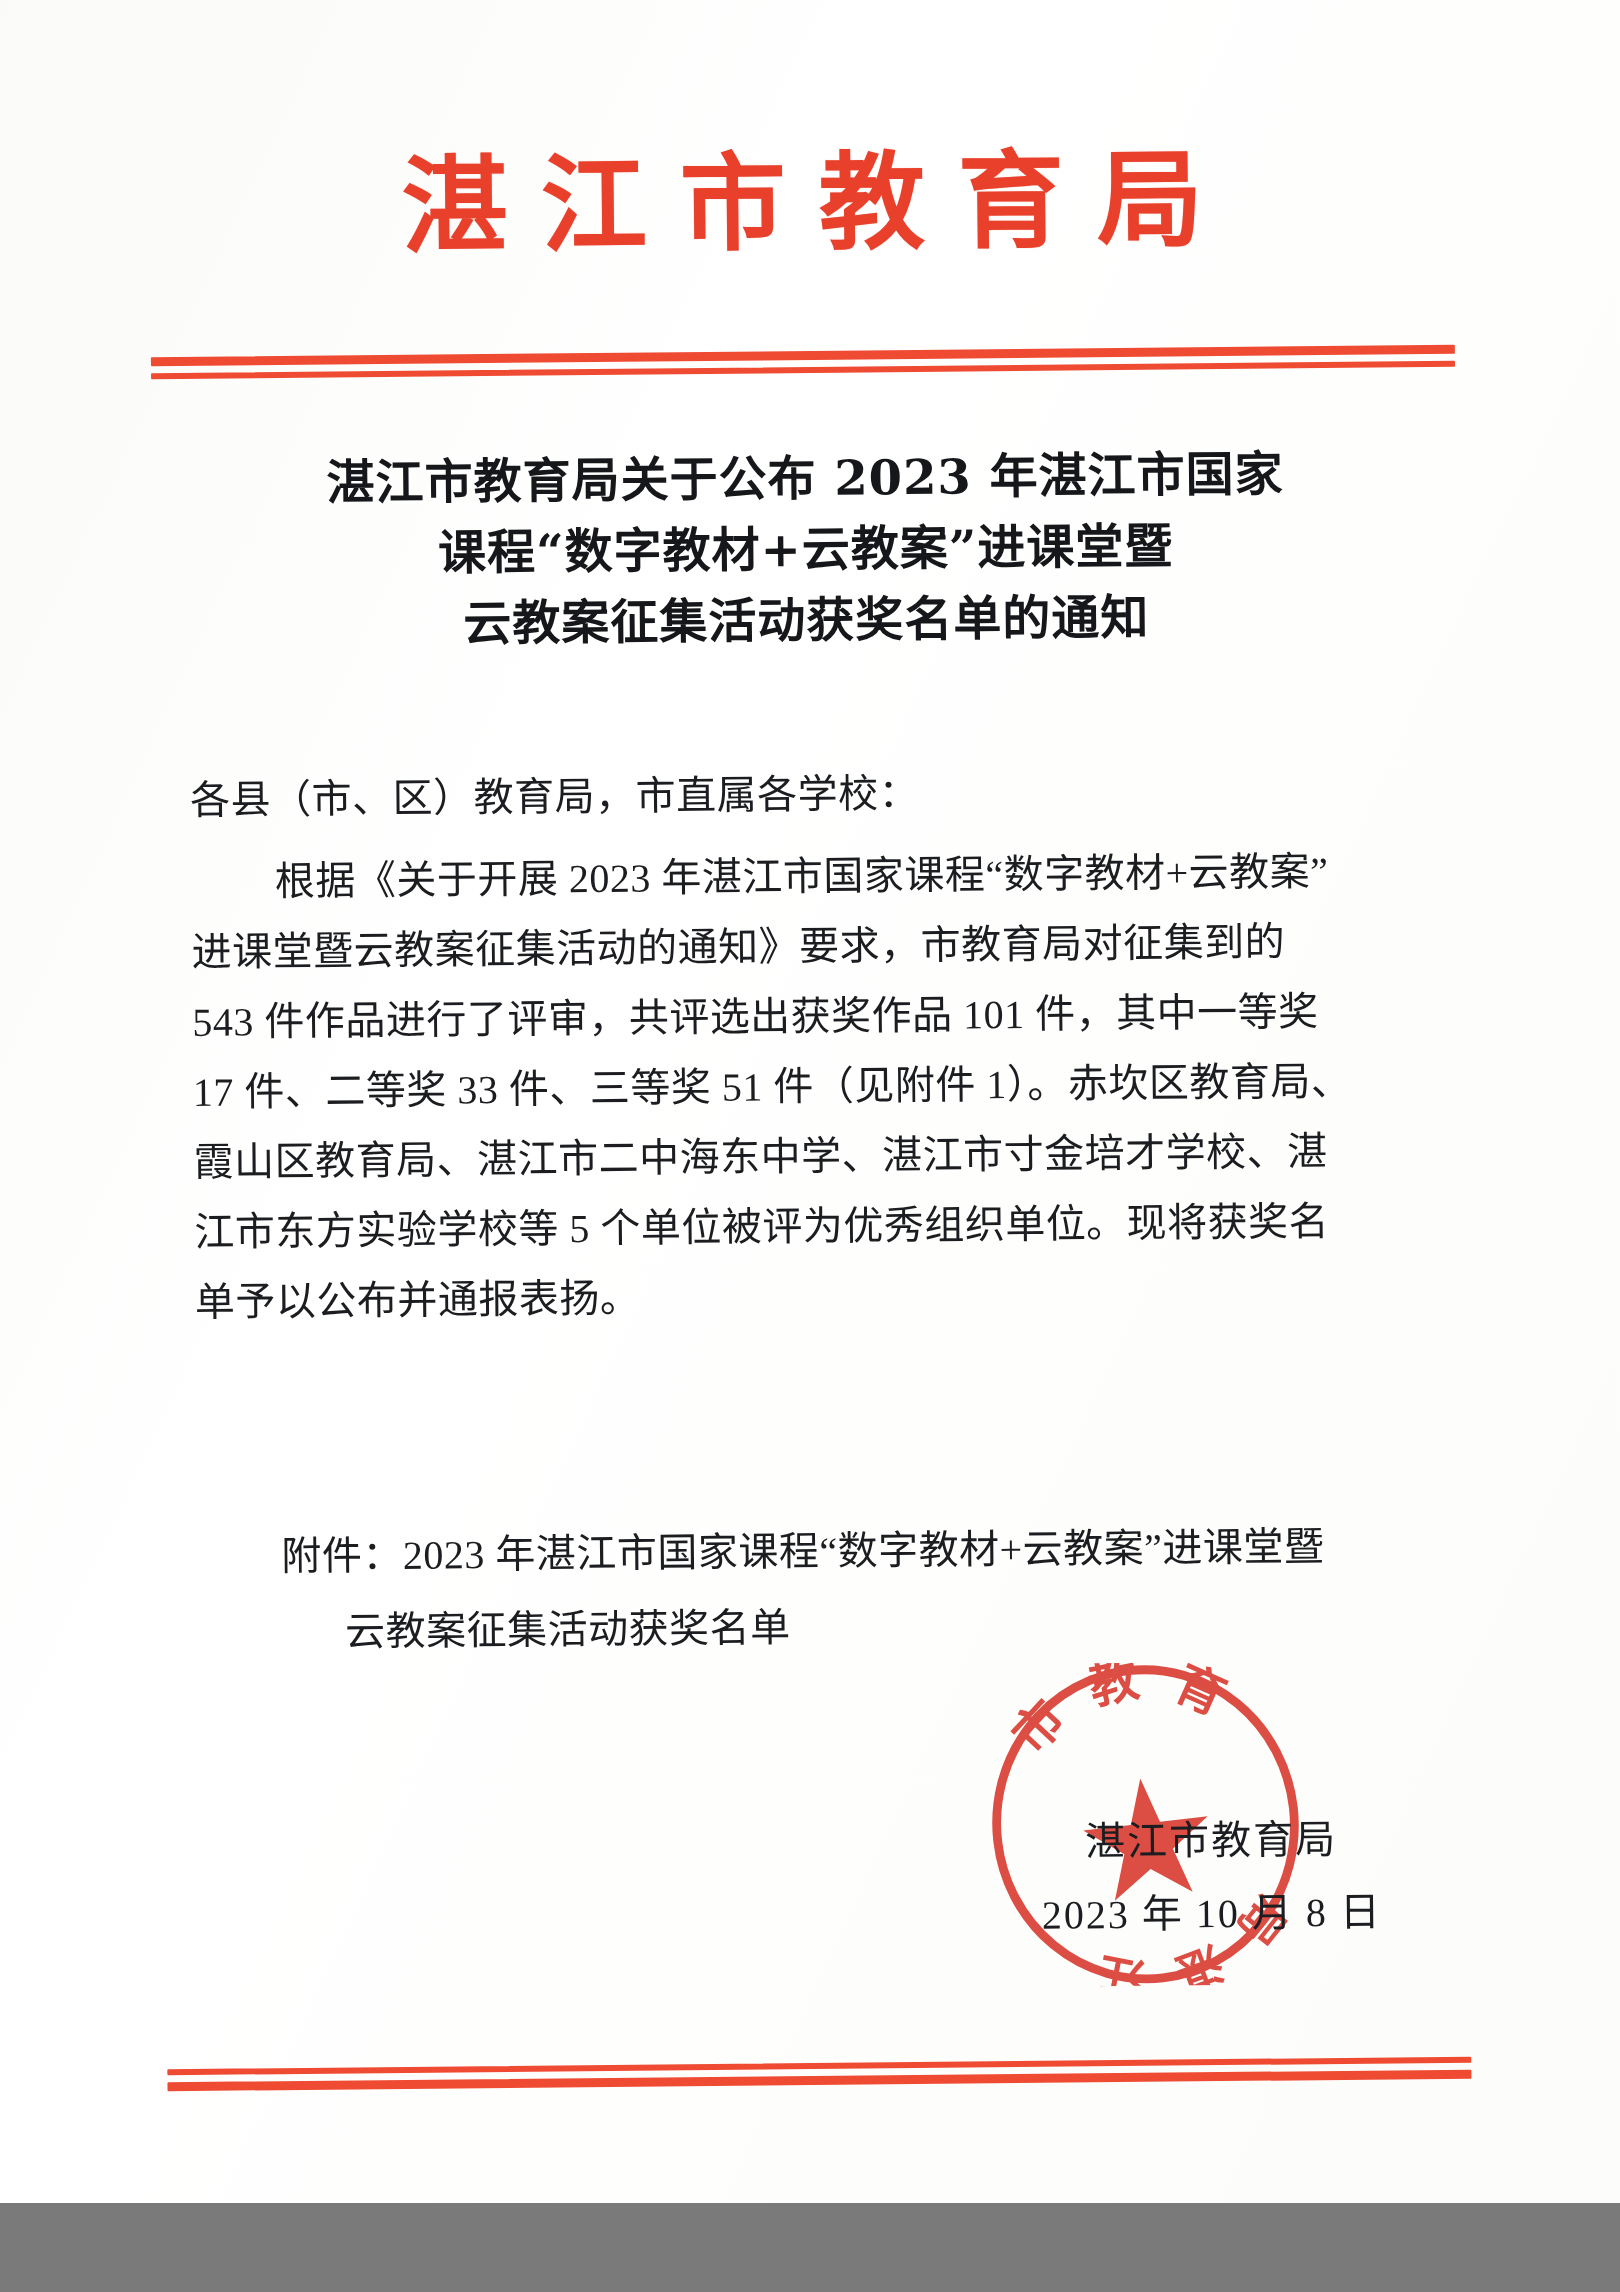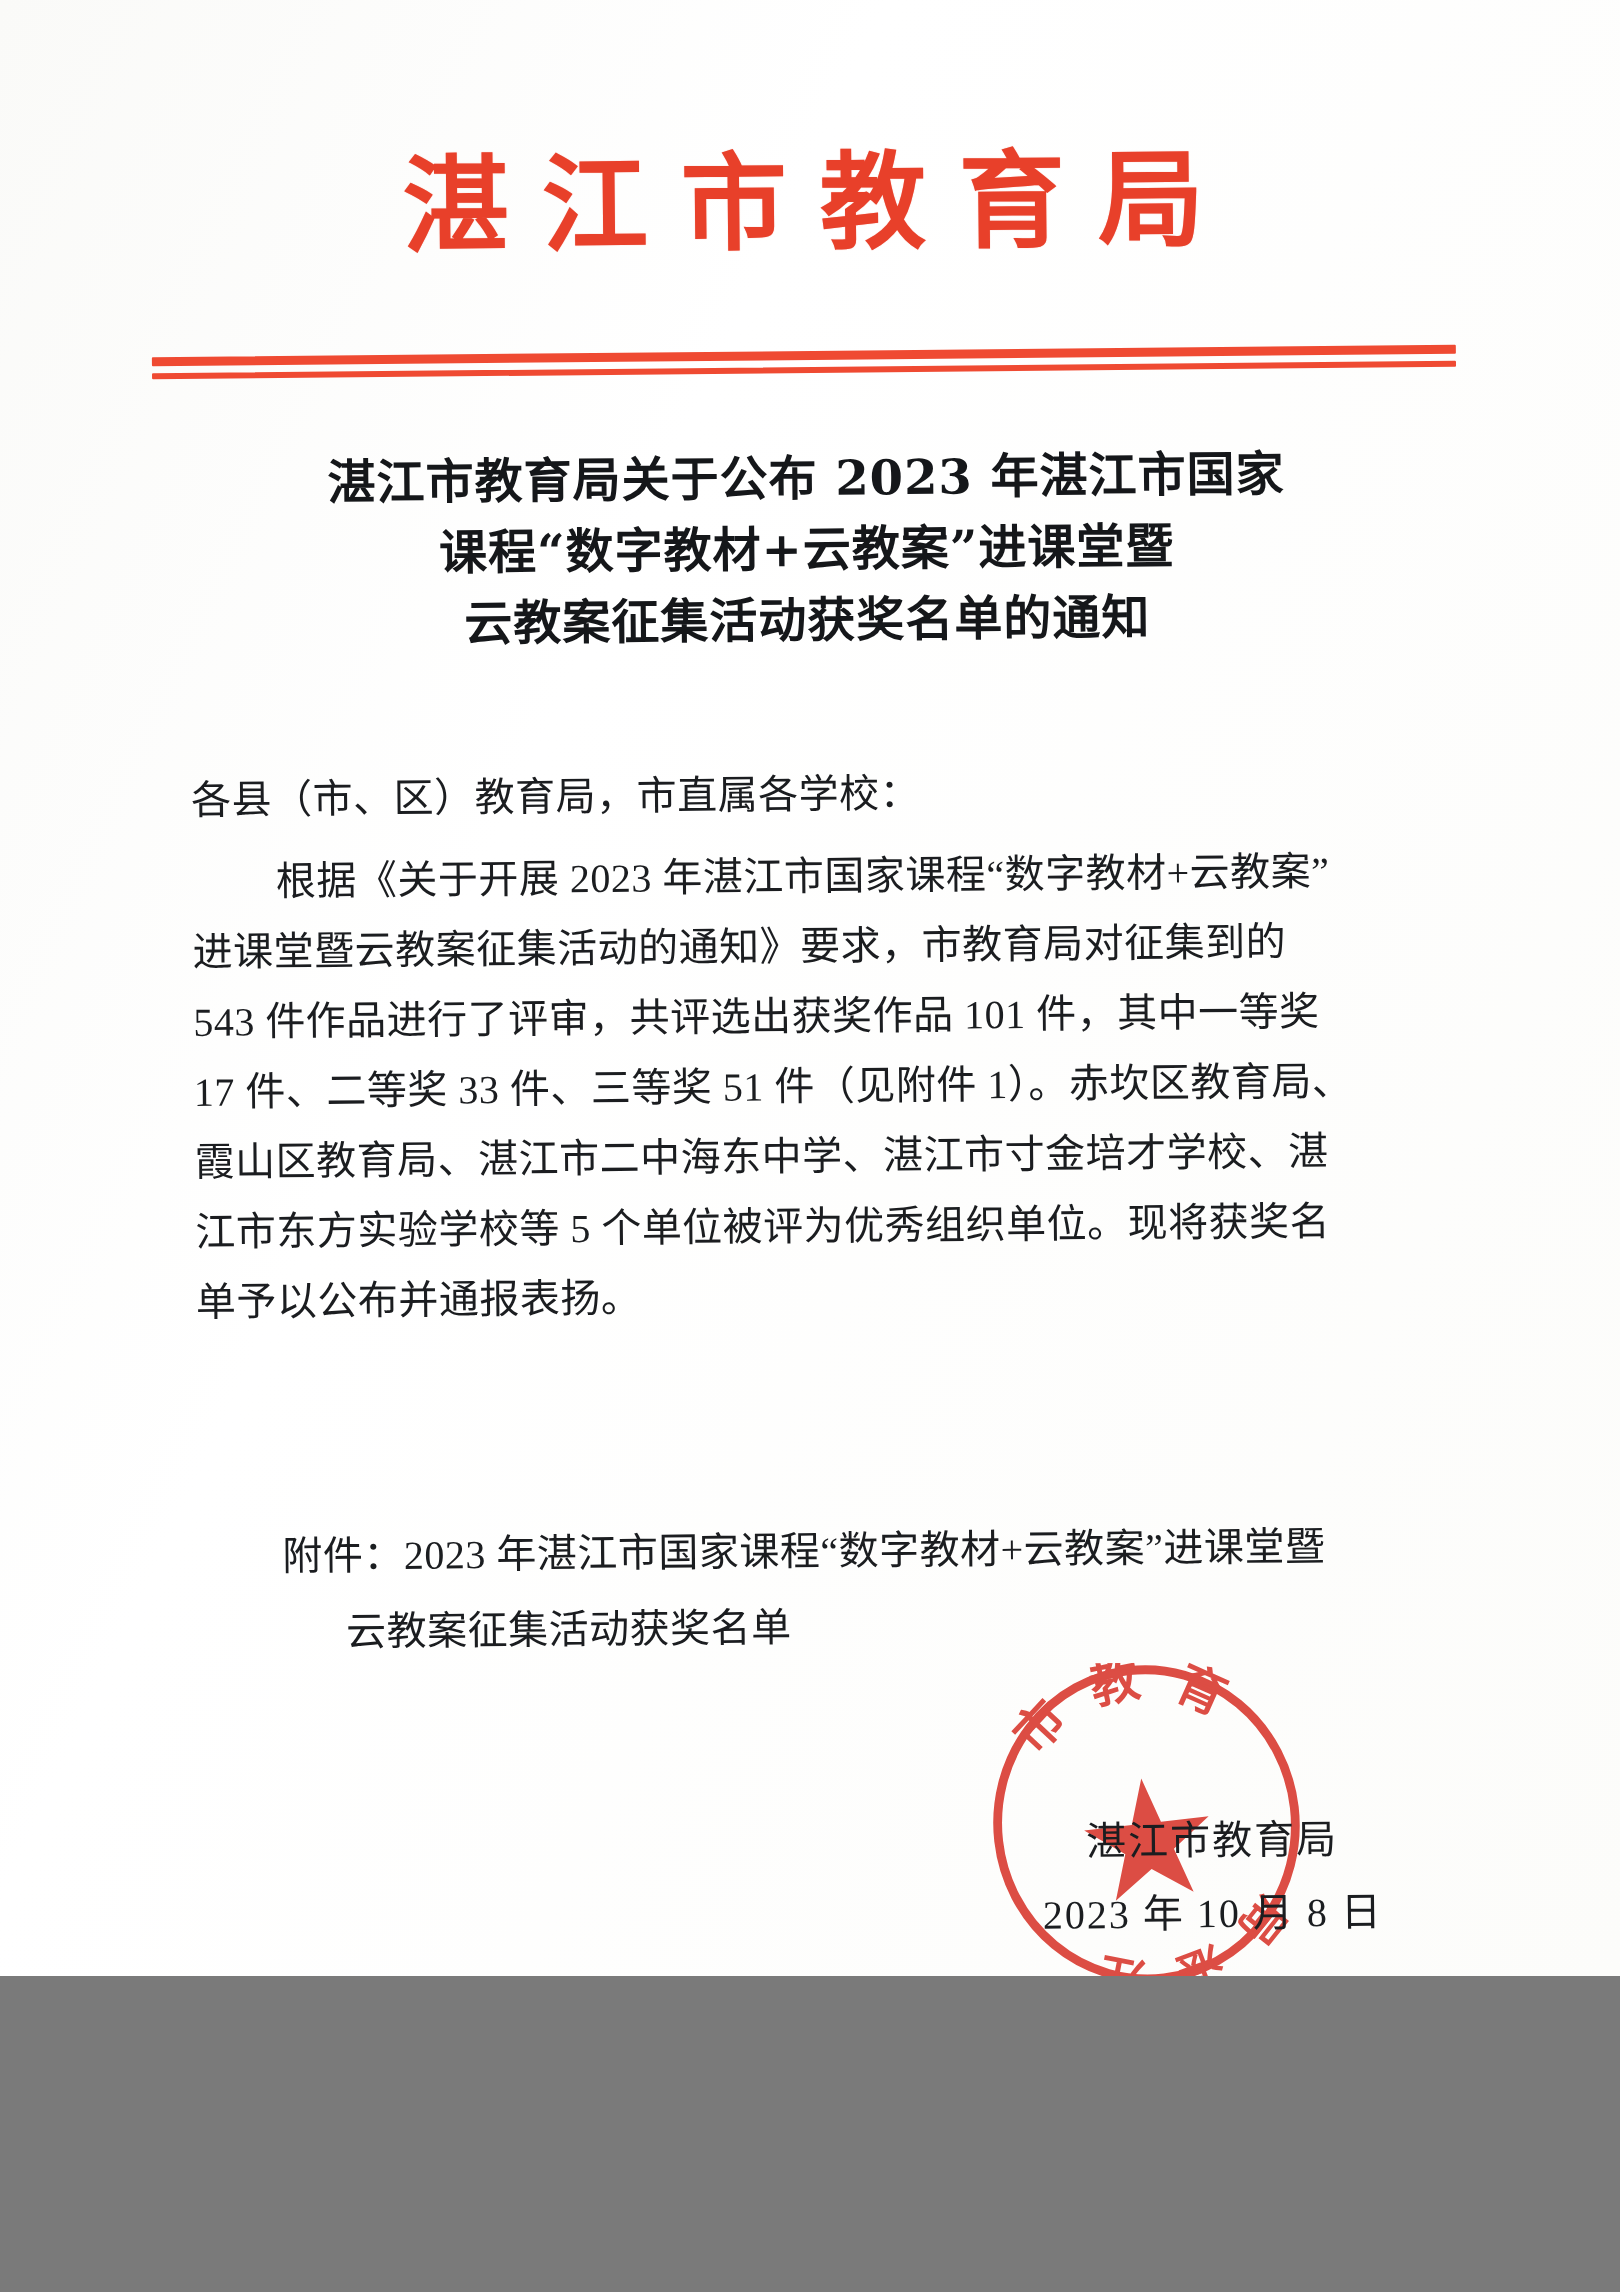--- a/index.html
+++ b/index.html
@@ -4,21 +4,21 @@
 <title>湛江市教育局文件</title>
 <style>
   html, body {
     margin: 0;
     padding: 0;
     background: #7a7a7a;
   }
   .page {
     position: relative;
     width: 1620px;
-    height: 1976px;
+    height: 2203px;
     background: #e5e5e5;
     overflow: hidden;
     font-family: "Liberation Serif", "DejaVu Serif", serif;
     box-sizing: border-box;
   }
   
   .paper-tint {
     position: absolute;
     inset: 0;
     background:

